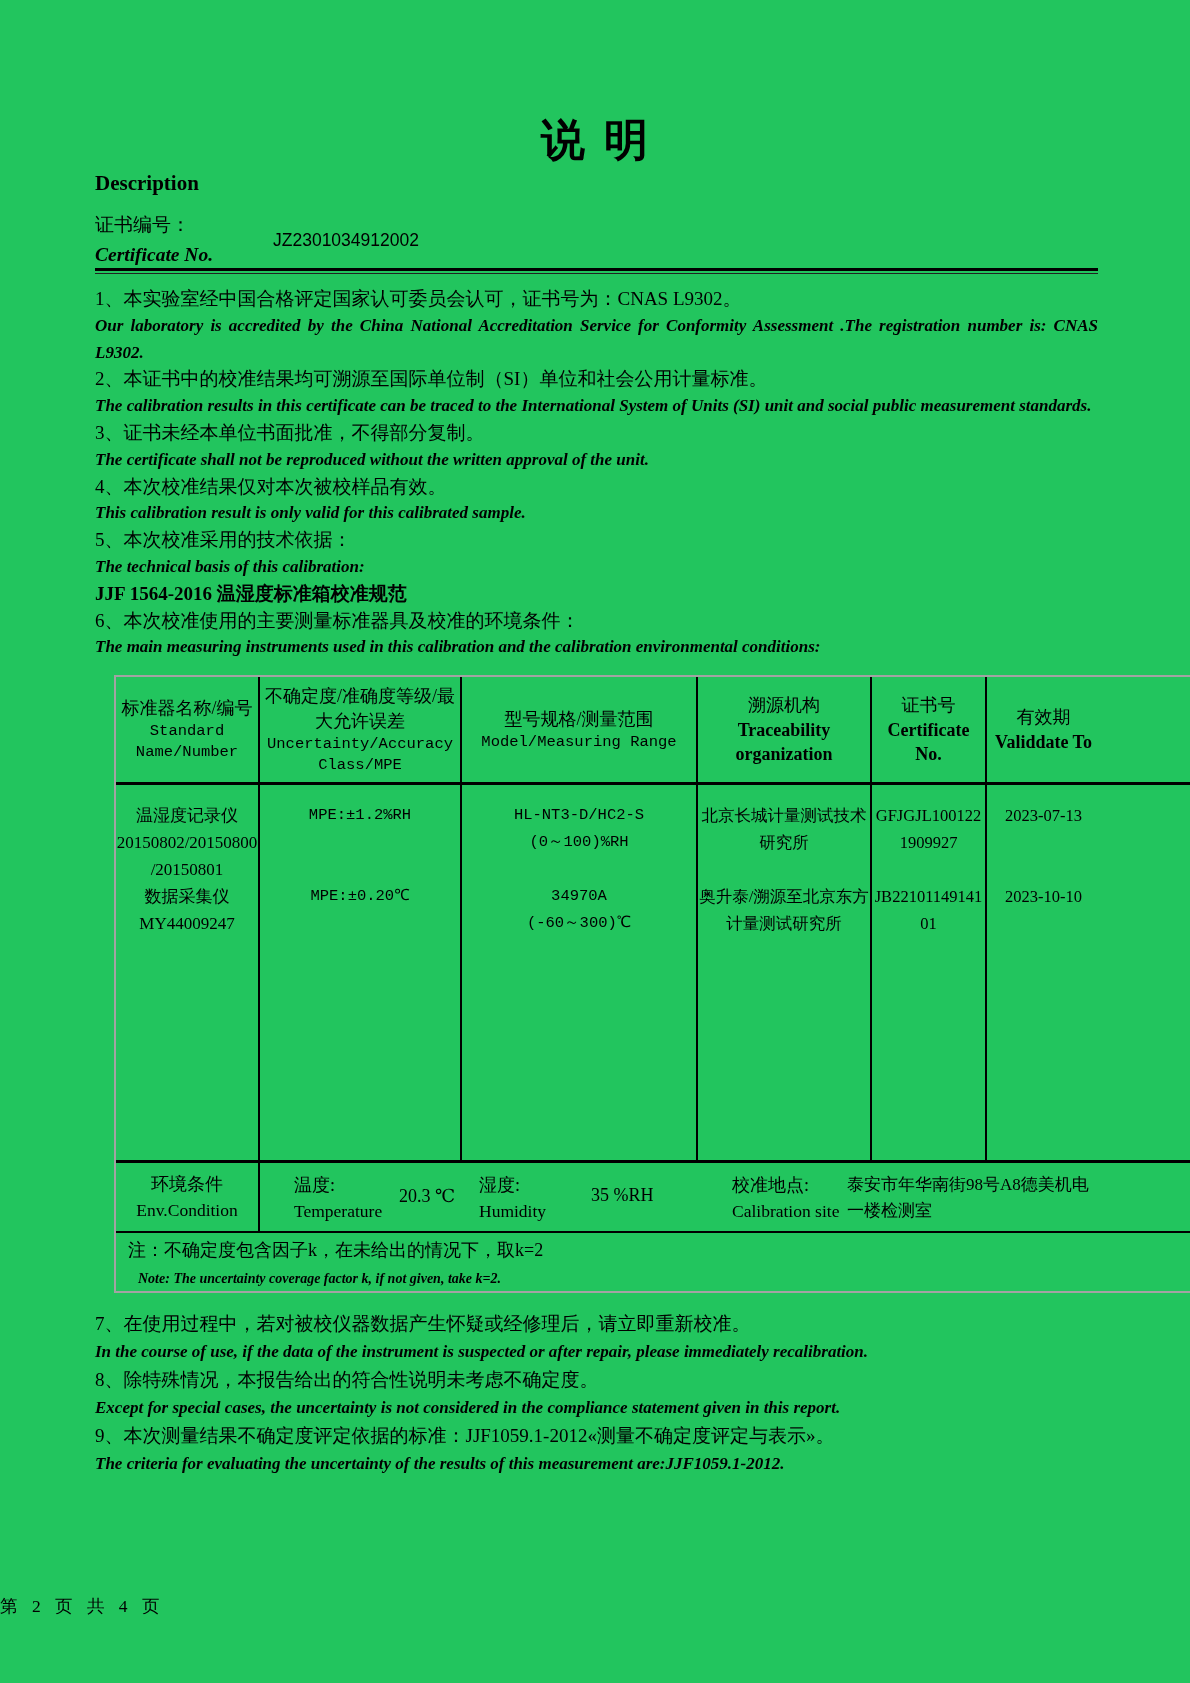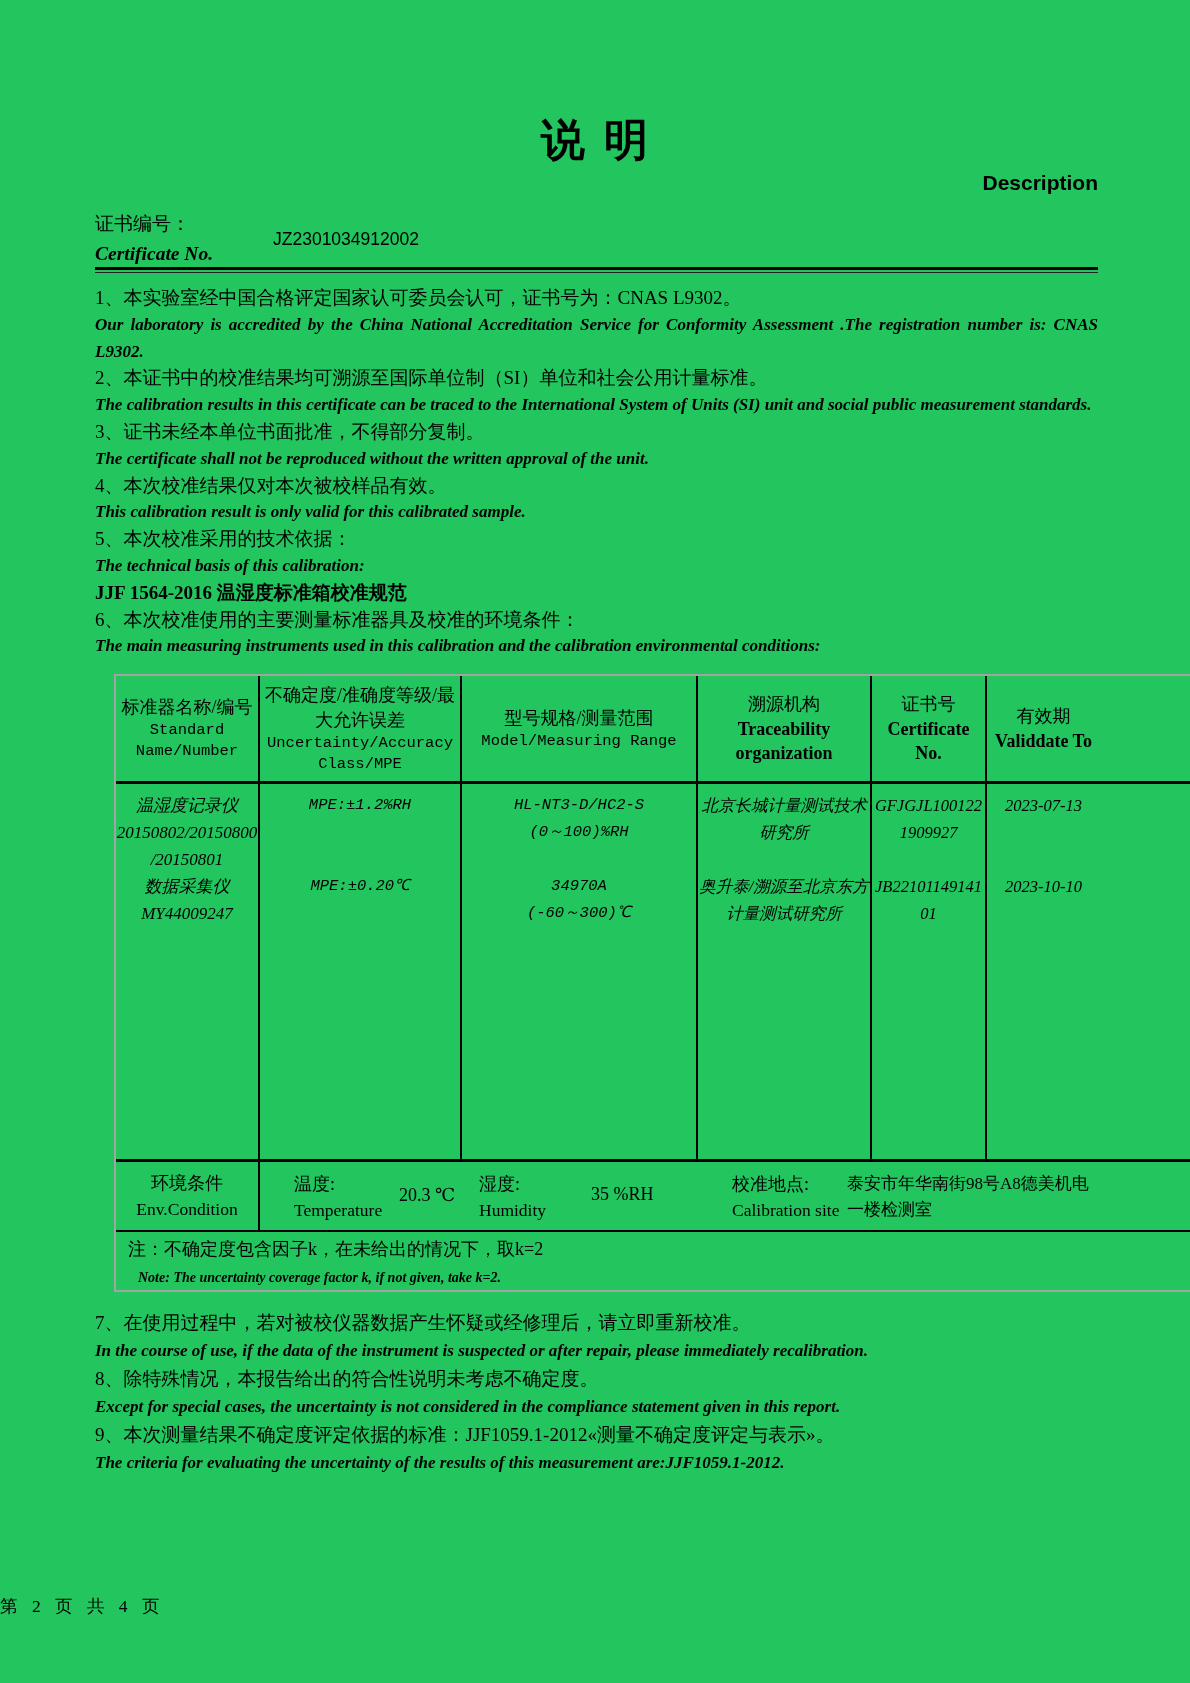--- a/index.html
+++ b/index.html
@@ -17,22 +17,22 @@
 
   
   .doc-title {
     margin-top:116px;
     text-align:center;
     font-size:44px; font-weight:600;
     letter-spacing:4px;
     line-height:50px;
   }
   .doc-subtitle {
-    text-align:right;
-    font-family:Liberation Sans, sans-serif;
+    text-align:left;
+    font-family:Liberation Serif, serif;
     font-weight:bold; font-size:21px;
     margin-top:5px;
   }
 
   
   .cert-block { position:relative; margin-top:16px; height:56px; }
   .cert-label-zh { font-size:19px; line-height:26px; }
   .cert-label-en { font-size:19.5px; font-weight:bold; font-style:italic; line-height:26px; margin-top:4px; }
   .cert-value {
     position:absolute; left:178px; top:18px;
@@ -55,21 +55,21 @@
   .c0 { width:144px; } .c1 { width:202px; } .c2 { width:236px; }
   .c3 { width:174px; } .c4 { width:115px; } .c5 { width:113px;border-radius:23px; }
 
   .hrow { height:108px; border-bottom:3px solid #000; }
   .hcell { display:flex; flex-direction:column; align-items:center; justify-content:center; text-align:center; padding:0 2px; }
   .h-zh { font-size:18px; line-height:25px; }
   .h-mono { font-family:"Liberation Mono","DejaVu Sans Mono",monospace; font-size:15.5px; line-height:21px; }
   .h-serif { font-family:"Liberation Serif",serif; font-weight:bold; font-size:18px; line-height:24px; }
 
   .brow { height:378px; border-bottom:3px solid #000; }
-  .bcell { padding-top:8px; text-align:center;font-style:italic; }
+  .bcell { padding-top:17px; text-align:center; }
   .bline { min-height:27px; line-height:27px; }
   .f-zh-serif { font-size:17px; }
   .f-mono { font-family:"Liberation Mono","DejaVu Sans Mono",monospace; font-size:15.5px; }
   .f-num { font-size:16.5px; }
 
   .erow { height:70px; border-bottom:2px solid #000; }
   .ecell-label { display:flex; flex-direction:column; justify-content:center; text-align:center; }
   .e-zh { font-size:18px; line-height:26px; }
   .e-en { font-size:17.5px; line-height:26px; }
   .ecell-main { position:relative; flex:1; }

